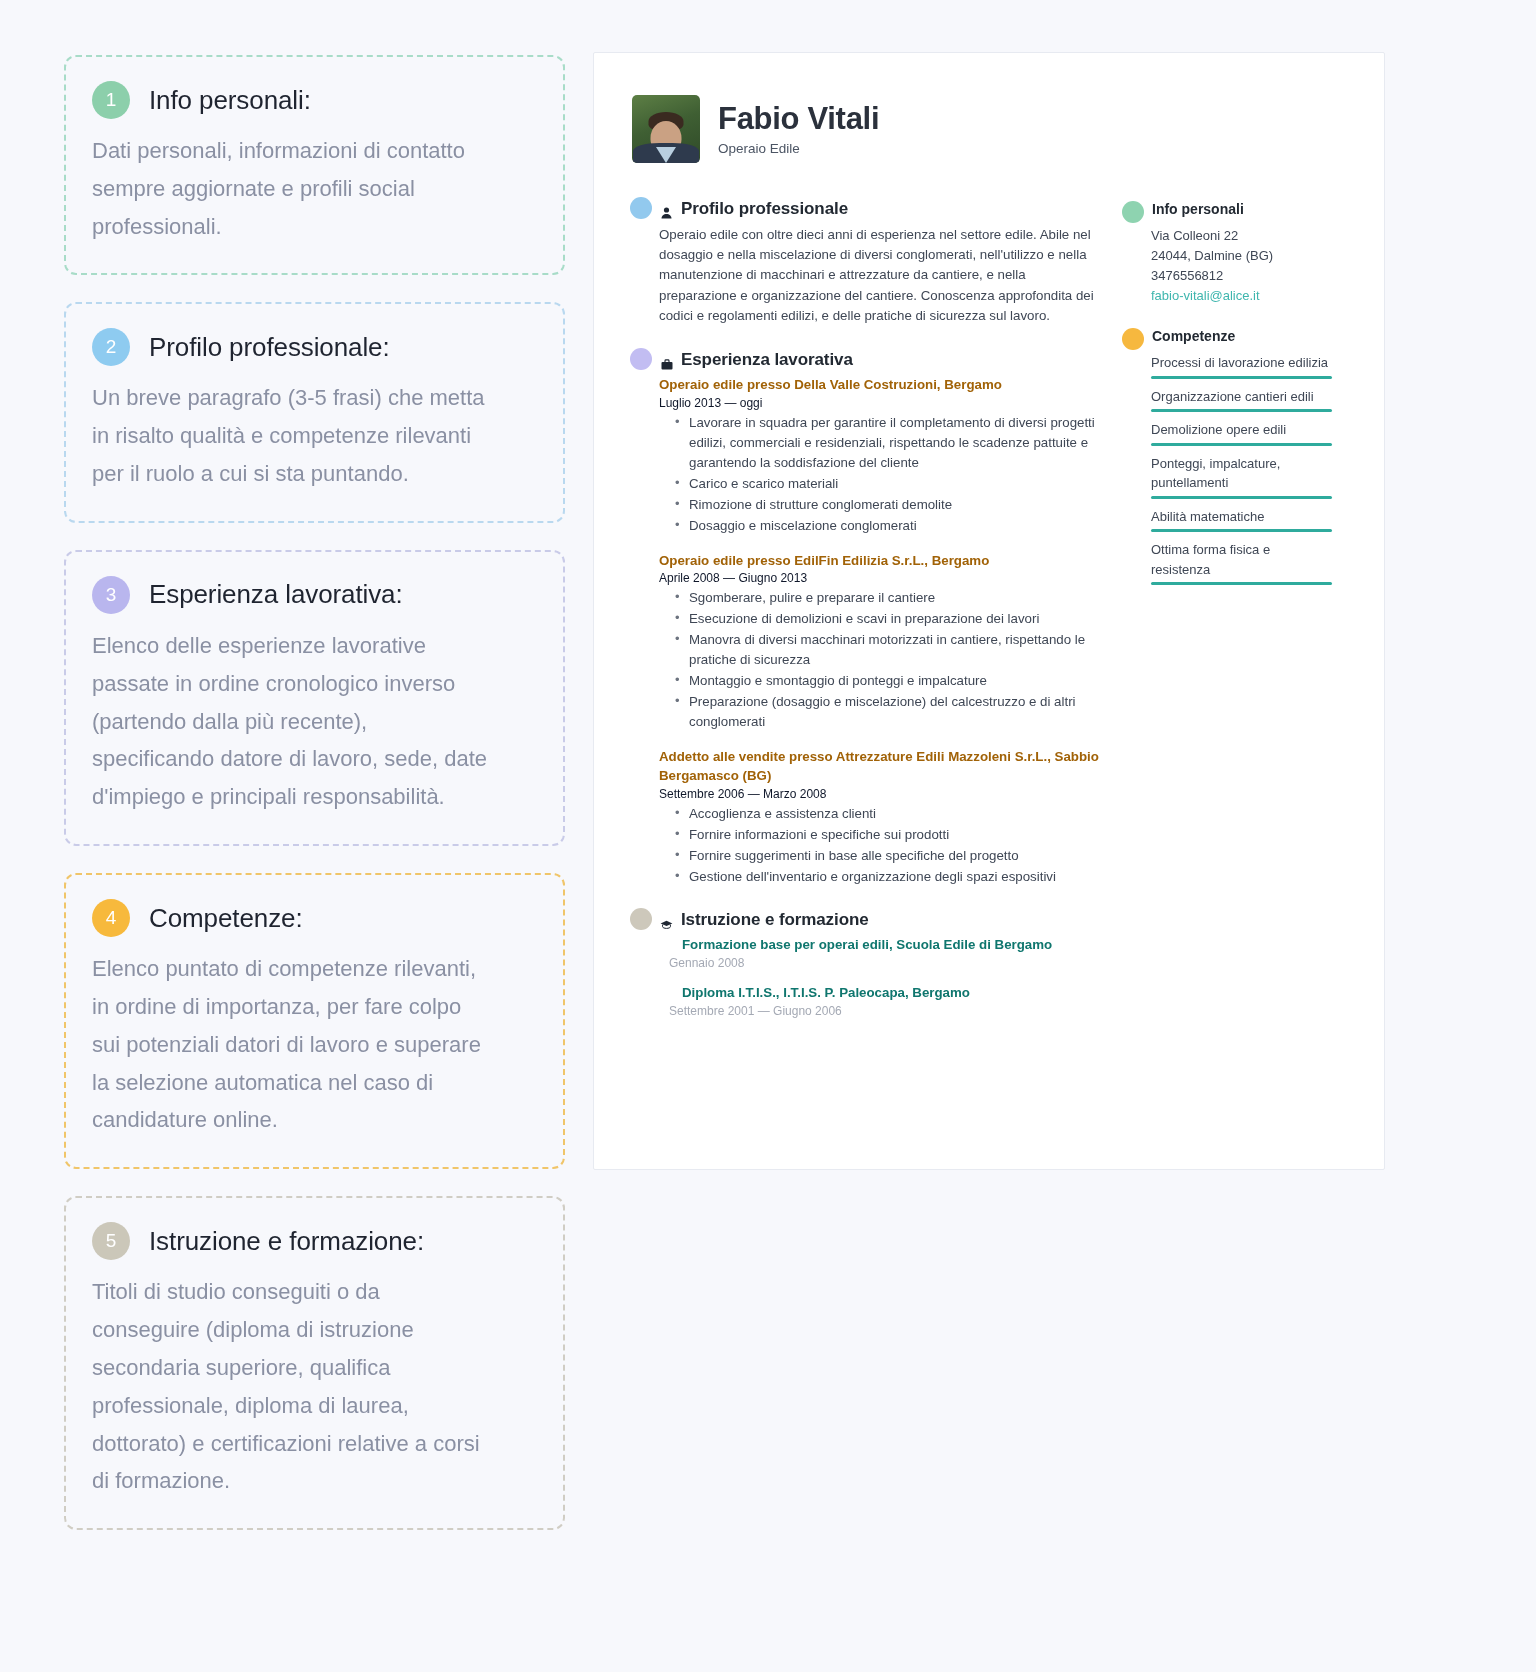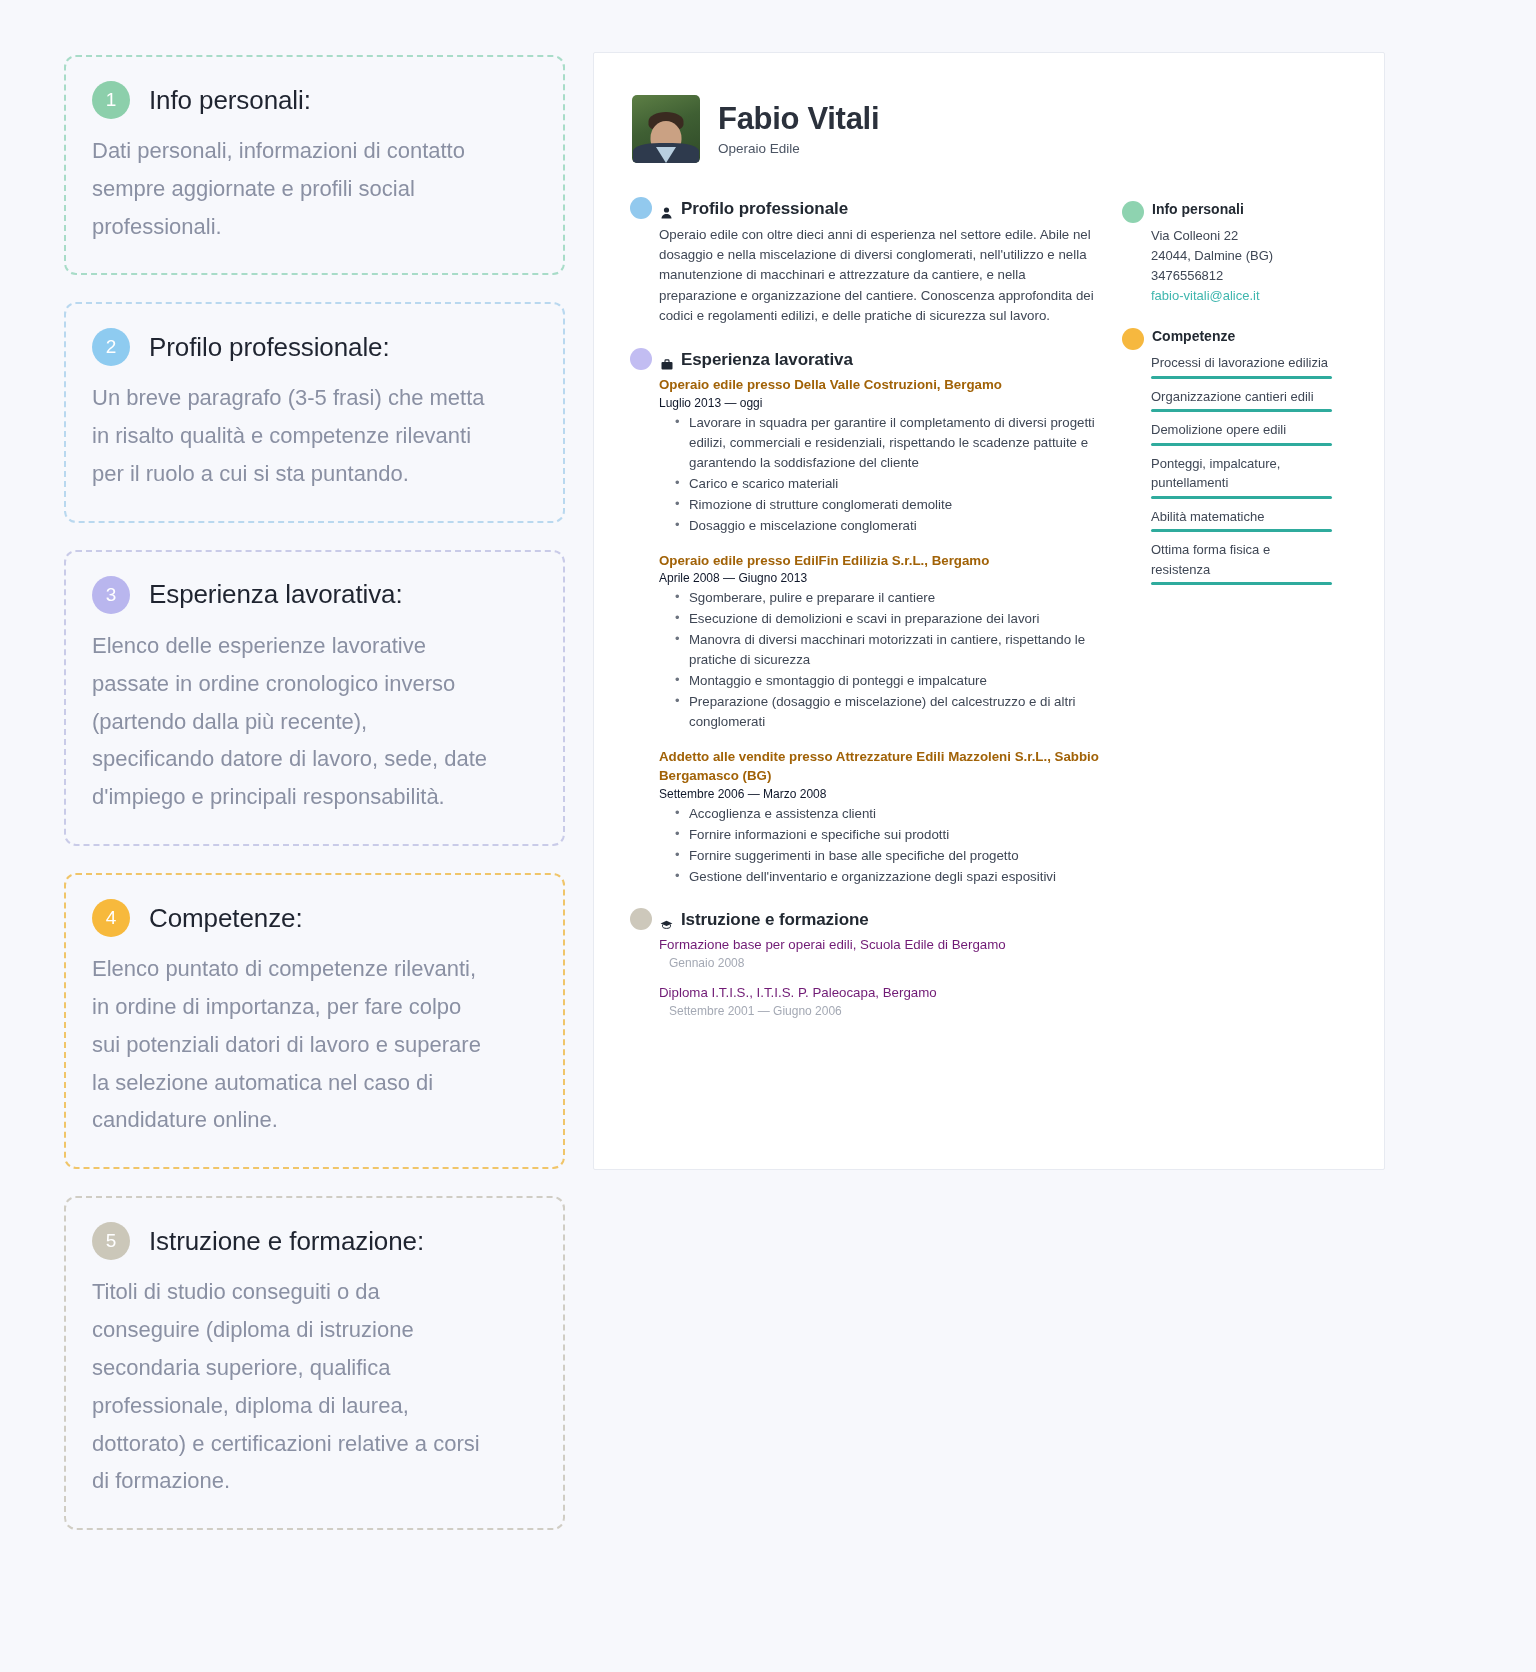--- a/index.html
+++ b/index.html
@@ -120,21 +120,21 @@
   .job { margin-bottom: 16px; }
   .job-title { font-size: 13.3px; font-weight: 700; color: #a16207; line-height: 1.42; }
   .job-date { font-size: 12px; color: #0f172a; margin-top: 1px; }
   ul.bullets { list-style: none; margin: 3px 0 0 0; padding-left: 30px; }
   ul.bullets li { font-size: 13.3px; line-height: 1.5; color: #3f4755; position: relative; padding-left: 0; margin-bottom: 1px; }
   ul.bullets li::before {
     content: "•"; position: absolute; left: -14px; top: -1px; color: #6c737f; font-size: 13px;
   }
 
   .edu { margin-bottom: 14px; }
-  .edu-title { font-size: 13.3px; font-weight: 400; color: #701a75; line-height: 1.42; }
+  .edu-title { font-size: 13.3px; font-weight: 700; color: #0f766e; line-height: 1.42; margin-left: 23px; }
   .edu-date { font-size: 12px; color: #a4a9b4; margin-top: 1px; margin-left: 10px; }
 
   
   .side-block { margin-bottom: 22px; }
   .side-head { display: flex; align-items: flex-start; gap: 8px; margin-bottom: 3px; }
   .side-title { font-size: 14px; font-weight: 700; color: #222932; }
   .side-line { font-size: 13px; line-height: 1.54; color: #3f4755; padding-left: 29px; }
   .side-line.link { color: #3fb6ae; }
   .skills { padding-left: 29px; }
   .skill { margin-bottom: 0; }

